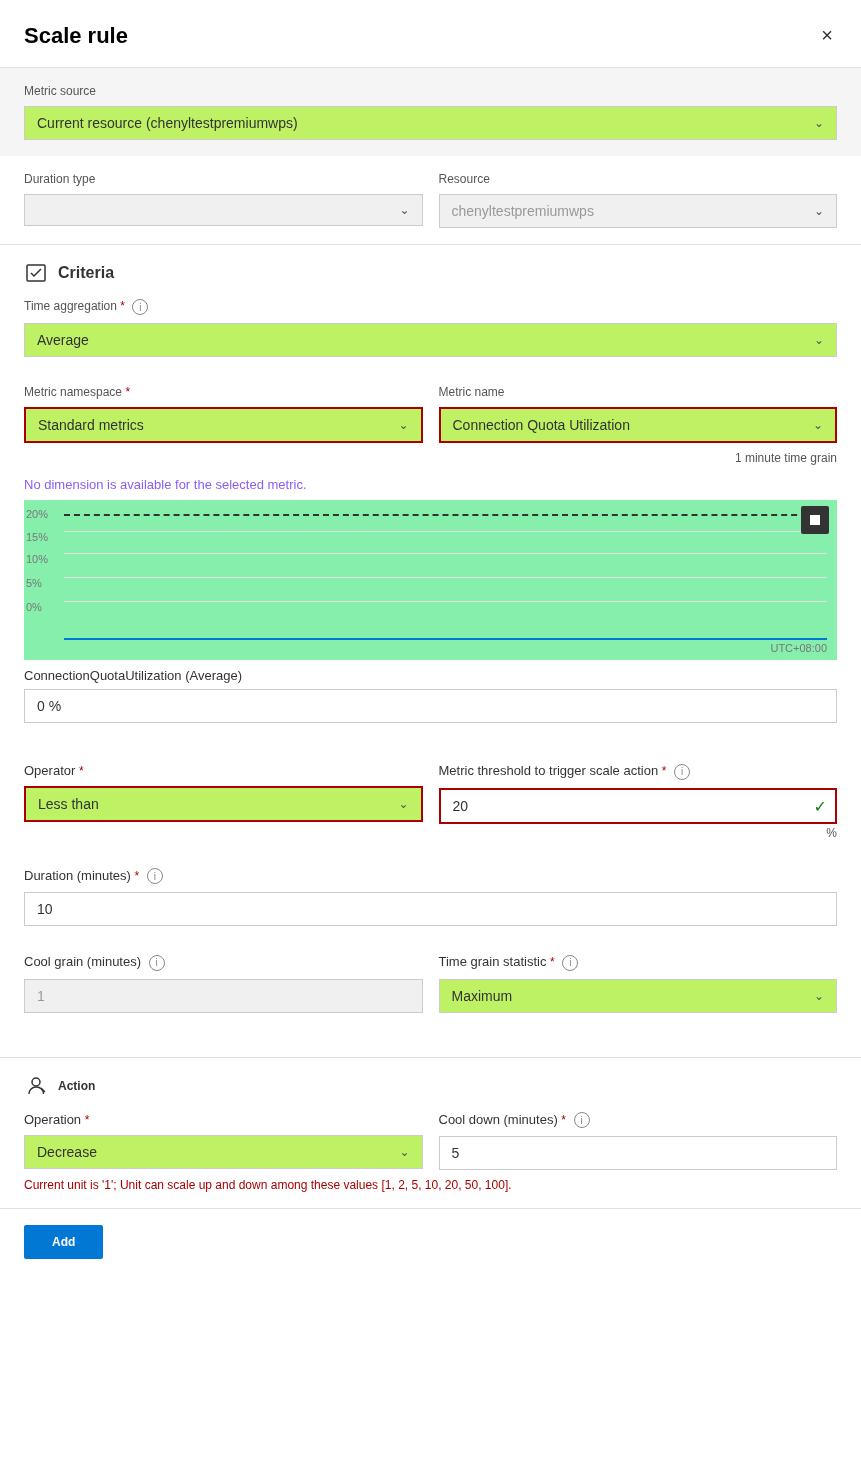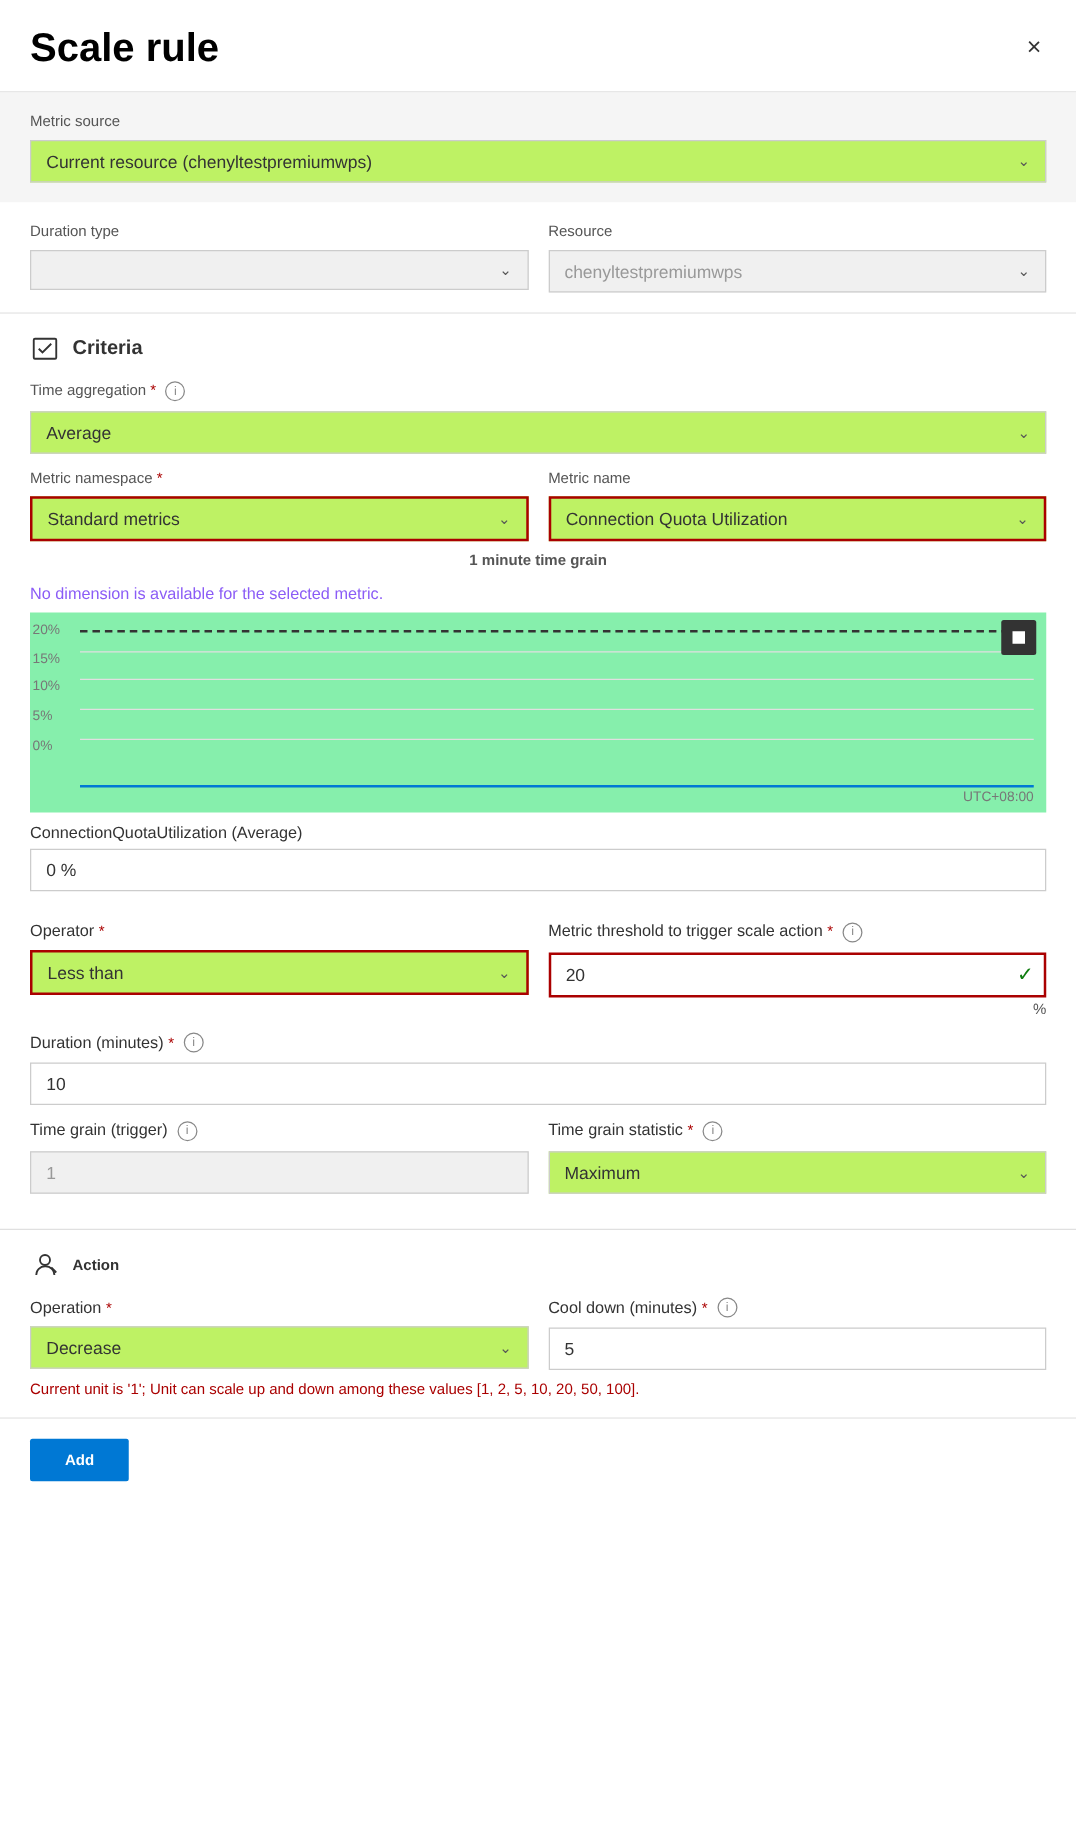--- a/index.html
+++ b/index.html
@@ -19,21 +19,21 @@
       padding: 0;
     }
     .header {
       display: flex;
       justify-content: space-between;
       align-items: center;
       padding: 20px 24px 16px 24px;
       border-bottom: 1px solid #e0e0e0;
     }
     .header-title {
-      font-size: 32px;
+      font-size: 22px;
       font-weight: 600;
       color: #000;
     }
     .close-btn {
       background: none;
       border: none;
       font-size: 20px;
       cursor: pointer;
       color: #333;
       padding: 4px;
@@ -134,25 +134,24 @@
       padding: 8px 12px;
       font-size: 14px;
       color: #333;
       background: #fff;
     }
     .input-box.disabled {
       background: #f0f0f0;
       color: #999;
     }
     .time-grain-label {
-      text-align: center;
+      text-align: right;
       font-size: 12px;
       color: #555;
       margin-top: 4px;
-      font-weight: bold;
     }
     .no-dimension {
       font-size: 13px;
       color: #8b5cf6;
       margin: 8px 0;
     }
     .chart-container {
       position: relative;
       height: 160px;
       background: #86efac;
@@ -273,21 +272,21 @@
       font-size: 12px;
       font-weight: 600;
       cursor: pointer;
       border-radius: 2px;
     }
     .unit-info {
       font-size: 12px;
       color: #a00;
       margin-top: 8px;
     }
-    .mb-12 { margin-bottom: 12px; }
+    .mb-12 { margin-bottom: 28px; }
     .mb-8 { margin-bottom: 8px; }
     .mt-12 { margin-top: 12px; }
     .metric-name-select {
       border: 2px solid #a00;
     }
     .operator-select {
       border: 2px solid #a00;
       text-align: right;
     }
   </style>
@@ -443,21 +442,21 @@
         <span class="label-required">*</span>
         <span class="info-icon">i</span>
       </div>
       <input class="input-box" type="text" value="10" style="">
     </div>
 
     
     <div class="two-col mb-12">
       <div>
         <div class="field-label mb-8">
-          <span>Time grain (trigger)</span>
+          <span>Cool grain (minutes)</span>
           <span class="info-icon">i</span>
         </div>
         <input class="input-box disabled" type="text" value="1" disabled="" style="">
       </div>
       <div>
         <div class="field-label mb-8">
           <span>Time grain statistic</span>
           <span class="label-required">*</span>
           <span class="info-icon">i</span>
         </div>

